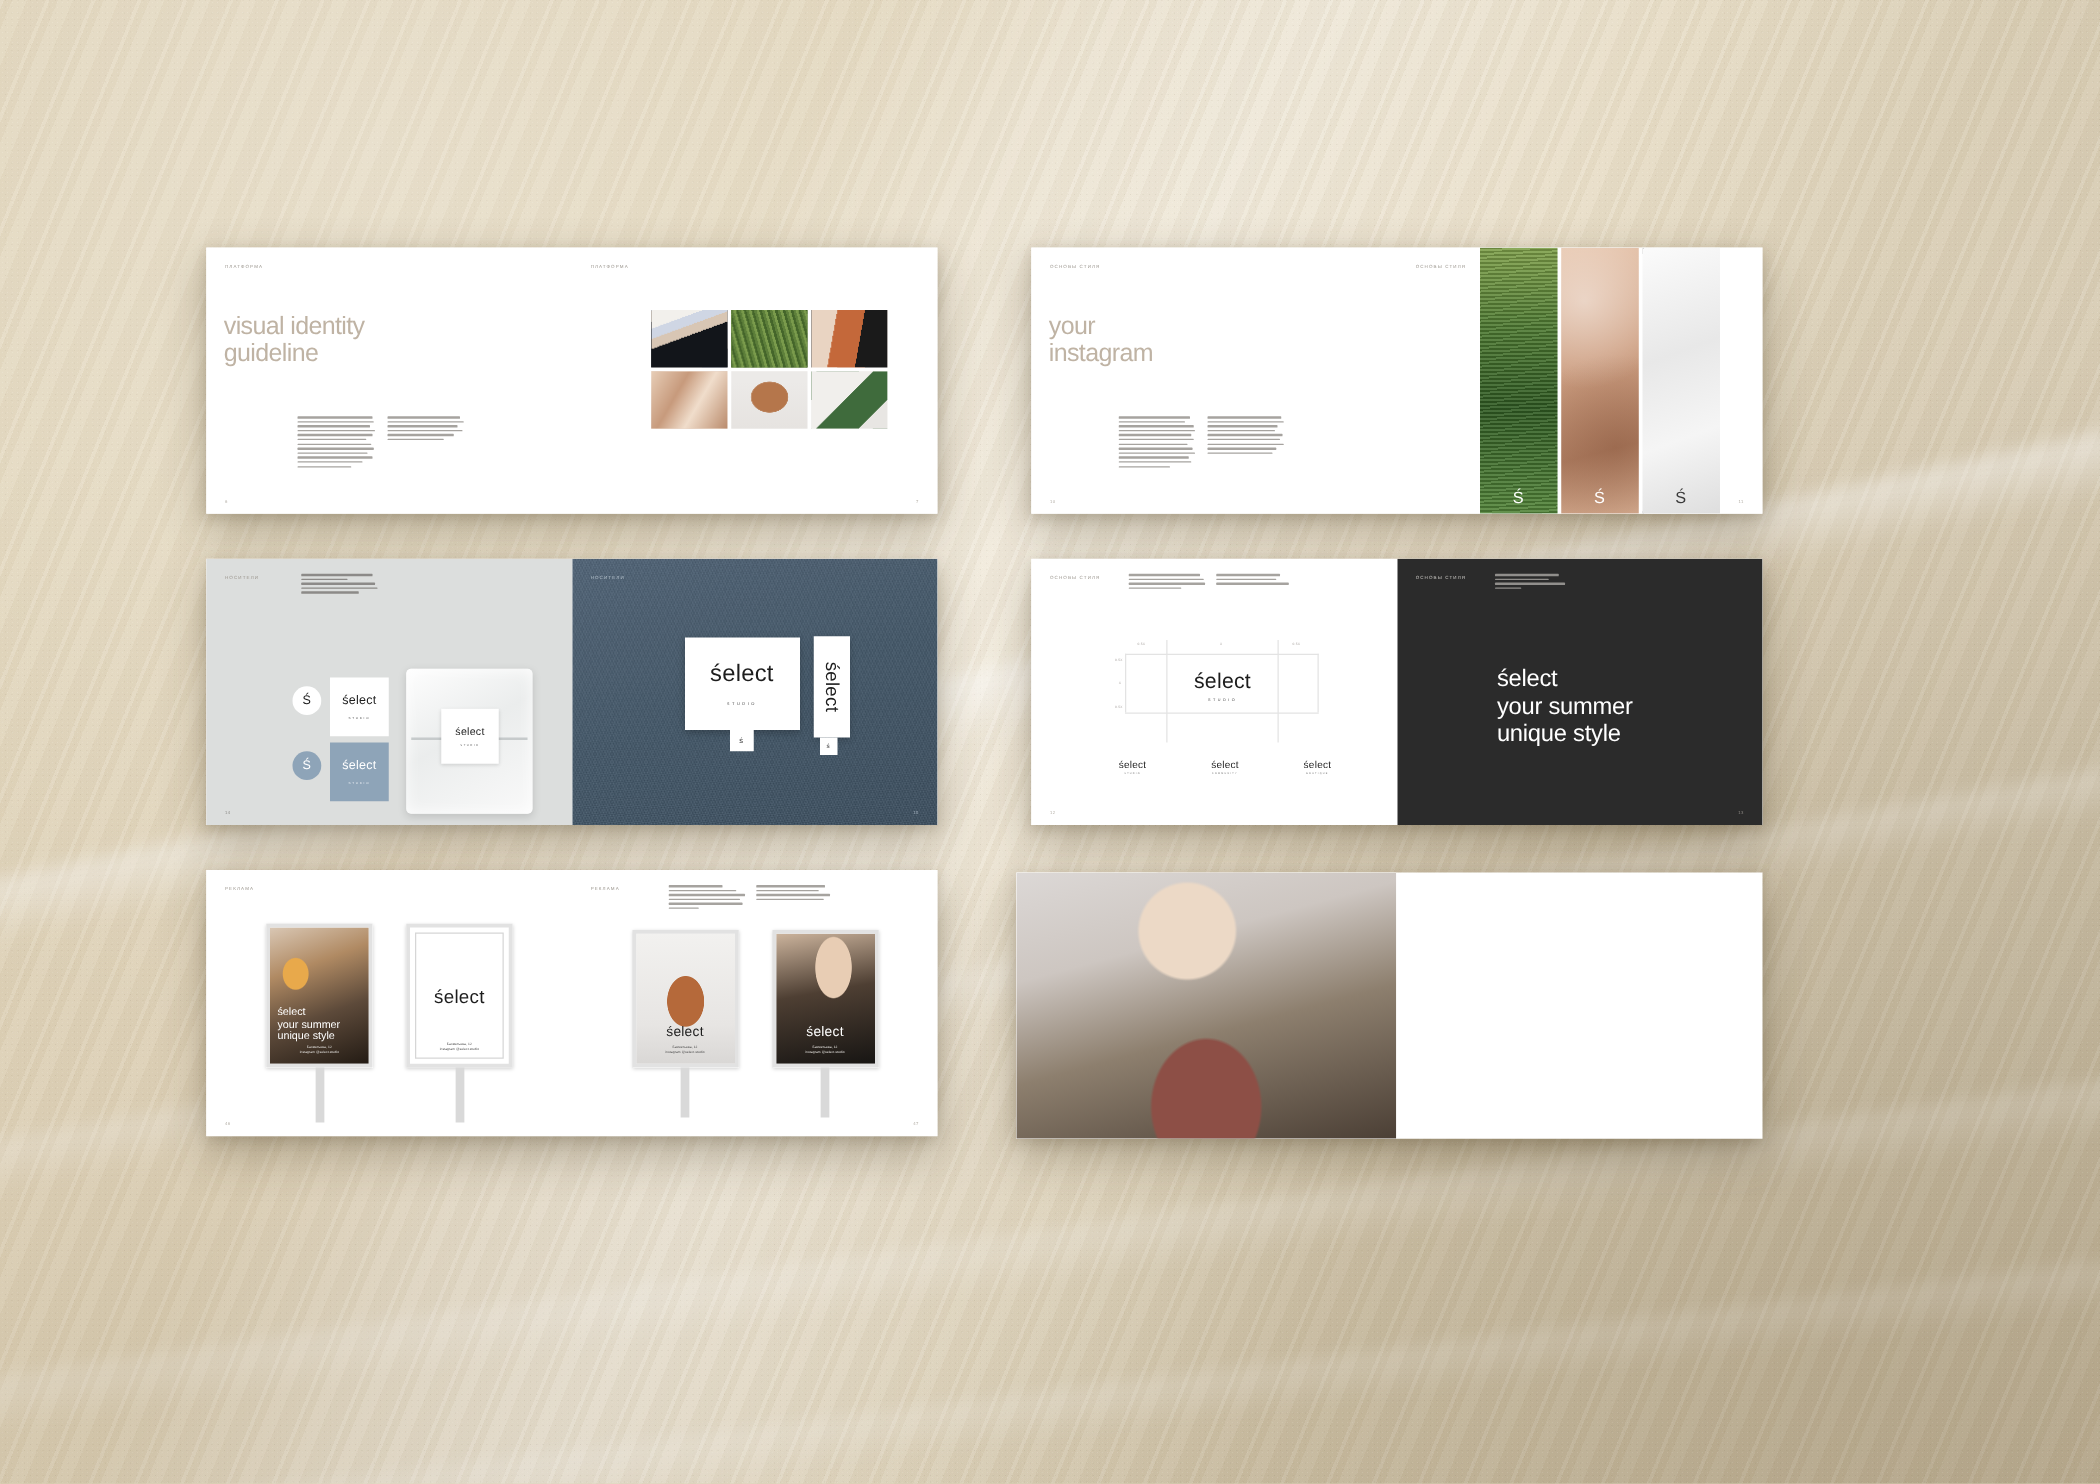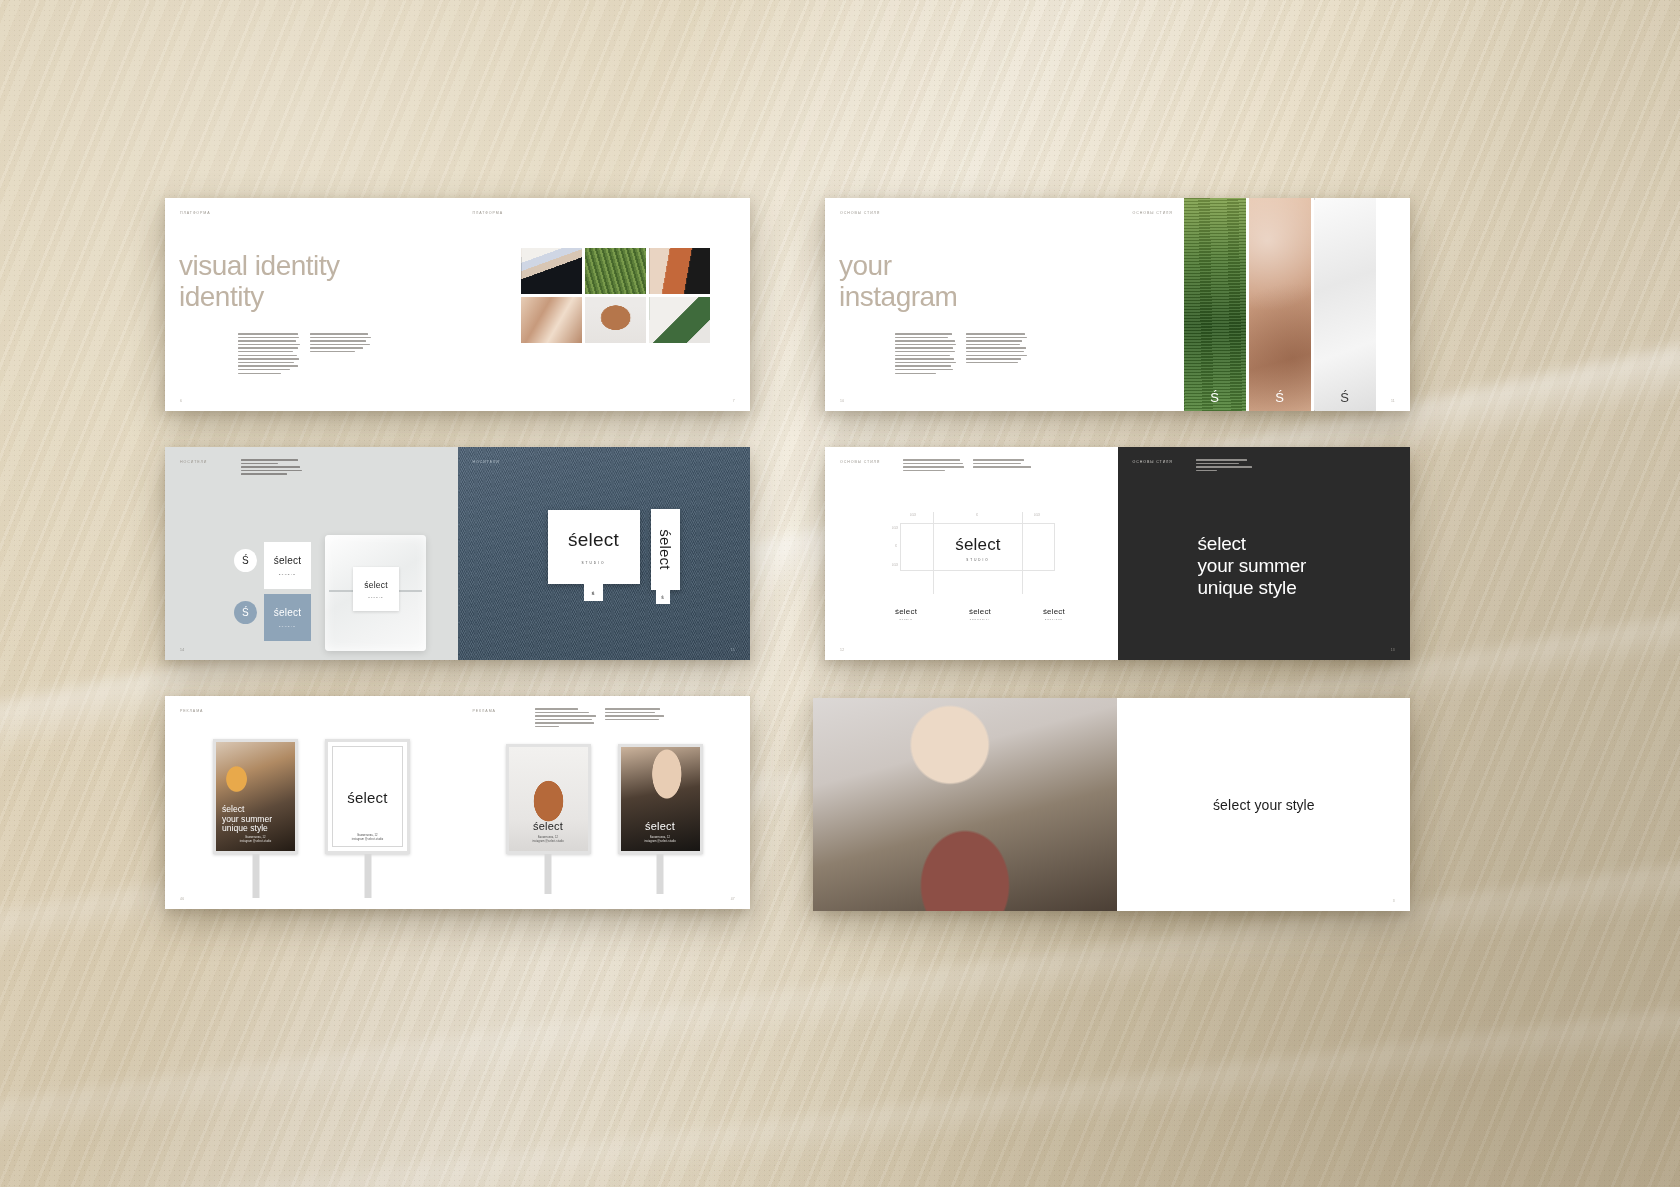--- a/index.html
+++ b/index.html
@@ -72,21 +72,21 @@
 
   .eyebrow {
     font-size: 3.6px; letter-spacing: .9px; color: #9a958d;
     text-transform: uppercase; font-weight: 400;
   }
   .eyebrow.on-dark { color: #cfcdc9; }
   .pagenum { font-size: 3.4px; color: #b5b0a8; letter-spacing:.3px; }
   .pagenum.on-dark { color: #8e8a85; }
 
   .bigtitle {
-    font-size: 28px; line-height: 1.12; color: #bfb3a4;
+    font-size: 20px; line-height: 1.12; color: #bfb3a4;
     font-weight: 300; letter-spacing: -0.5px;
   }
 
   
   .microtext { display:block; }
   .microtext i {
     display:block; height: 1.5px; background: #84807a; opacity:.72;
     margin-bottom: 2.1px; border-radius: .5px;
   }
 
@@ -177,21 +177,21 @@
   <div class="ridge" style="left:-60px;top:1110px;width:1850px;height:40px;transform:rotate(-7deg);opacity:.45;"></div>
 </div>
 
 <div class="spread" style="left:165px; top:198px; width:585px; height:213px;">
 
   <div class="page half">
     <div class="eyebrow" style="position:absolute;left:15px;top:13px;">ПЛАТФОРМА</div>
 
     <div class="bigtitle" style="position:absolute;left:14px;top:52px;">
       <div>visual identity</div>
-      <div>identity</div>
+      <div>guideline</div>
     </div>
 
     <div style="position:absolute;left:73px;top:135px;width:62px;">
       <span class="microtext">
         <i style="width:96%"></i>
           <i style="width:99%"></i>
           <i style="width:93%"></i>
           <i style="width:100%"></i>
         <i style="width:97%"></i>
           <i style="width:88%"></i>
@@ -530,19 +530,13 @@
     <div class="pagenum" style="position:absolute;right:15px;bottom:8px;">47</div>
   </div>
 </div>
 
 <div class="spread" style="left:813px; top:698px; width:597px; height:213px;">
 
   <div class="page" style="width:51%;">
     <div class="ph-hero" style="position:absolute;inset:0;"></div>
   </div>
 
-  <div class="page" style="width:49%;">
-    <div style="position:absolute;left:0;right:0;top:50%;transform:translateY(-50%);text-align:center;font-size:14px;color:#1d1d1d;font-weight:300;">
-      <span class="wm" style="font-size:14px;font-weight:400;">śelect</span><span style="font-weight:300;"> your style</span>
-    </div>
-    <div class="pagenum" style="position:absolute;right:15px;bottom:8px;">3</div>
-  </div>
 </div>
 
 </body></html>

